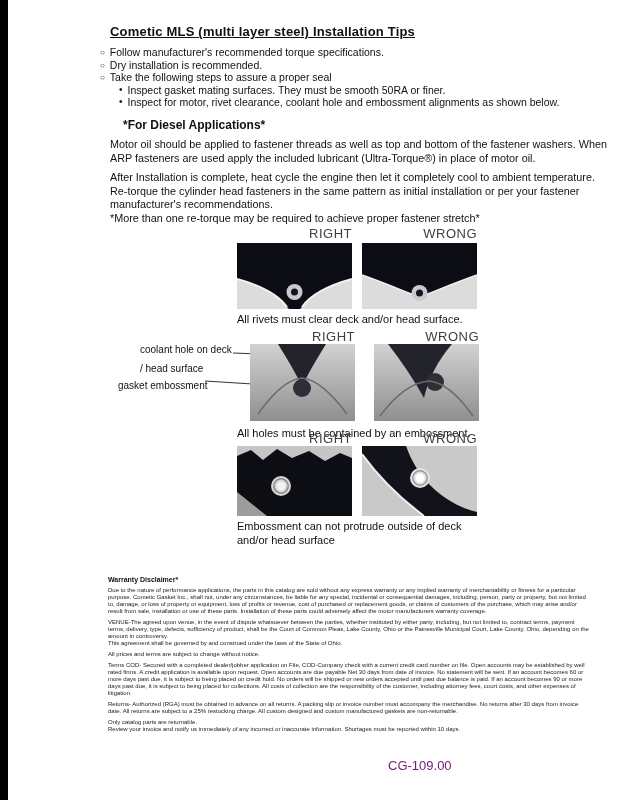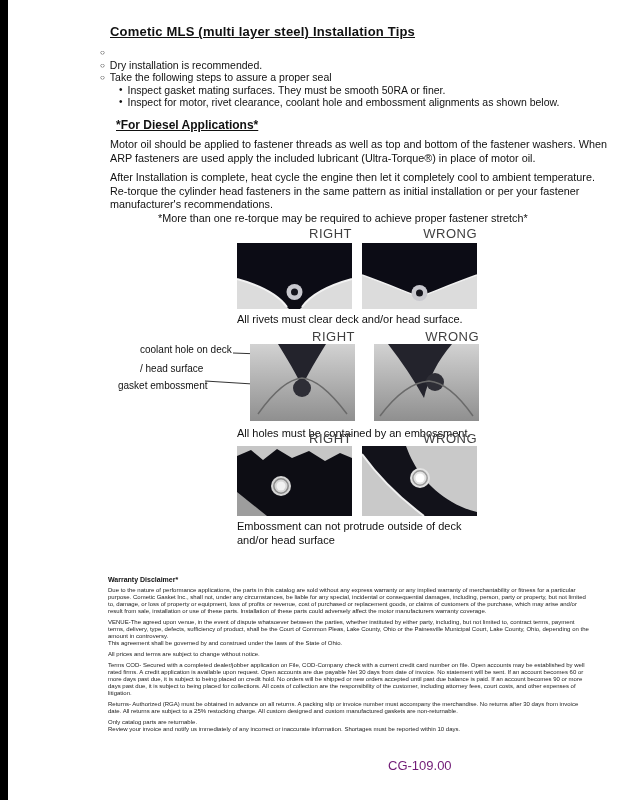--- a/index.html
+++ b/index.html
@@ -28,42 +28,43 @@
 </style>
 </head>
 <body>
 
 <div class="leftbar"></div>
 
 <h1 class="title">Cometic MLS (multi layer steel) Installation Tips</h1>
 
 <div class="bullet" style="left:100px; top:46px;">
   <span class="mk">○</span>
+  <span>Follow manufacturer's recommended torque specifications.</span>
 </div>
 <div class="bullet" style="left:100px; top:59px;">
   <span class="mk">○</span>
   <span>Dry installation is recommended.</span>
 </div>
 <div class="bullet" style="left:100px; top:71px;">
   <span class="mk">○</span>
   <span>Take the following steps to assure a proper seal</span>
 </div>
 <div class="subbullet" style="left:119px; top:84px;">
   <span class="mk">•</span>
   <span>Inspect gasket mating surfaces.  They must be smooth 50RA or finer.</span>
 </div>
 <div class="subbullet" style="left:119px; top:96px;">
   <span class="mk">•</span>
   <span>Inspect for motor, rivet clearance, coolant hole and embossment alignments as shown below.</span>
 </div>
 
-<div class="b-heading" style="left:116px; top:118px;text-decoration:underline;">*For Diesel Applications*</div>
+<div class="b-heading" style="left:123px; top:118px;">*For Diesel Applications*</div>
 <div class="para" style="top:138px;">Motor oil should be applied to fastener threads as well as top and bottom of the fastener washers. When ARP fasteners are used apply the included lubricant (Ultra-Torque®) in place of motor oil.</div>
 <div class="para" style="top:171px;">After Installation is complete, heat cycle the engine then let it completely cool to ambient temperature. Re-torque the cylinder head fasteners in the same pattern as initial installation or per your fastener manufacturer's recommendations.</div>
-<div class="note" style="top:212px;margin-left:48px;">*More than one re-torque may be required to achieve proper fastener stretch*</div>
+<div class="note" style="top:212px;">*More than one re-torque may be required to achieve proper fastener stretch*</div>
 
 <div class="dg-label" style="left:237px; top:226px; width:115px;">RIGHT</div>
 <div class="dg-label" style="left:362px; top:226px; width:115px;">WRONG</div>
 
 <div class="dg-img" style="left:237px; top:243px;">
   <svg width="115" height="66" viewBox="0 0 115 66">
     <rect width="115" height="66" fill="#0c0c15"></rect>
     <path d="M0,36 C22,42 40,50 50,64 L52,66 L0,66 Z" fill="#dcdcdc"></path>
     <path d="M115,36 C93,42 75,50 65,64 L63,66 L115,66 Z" fill="#dcdcdc"></path>
     <path d="M0,36 C22,42 40,50 50,64" stroke="#f2f2f2" stroke-width="2" fill="none"></path>

